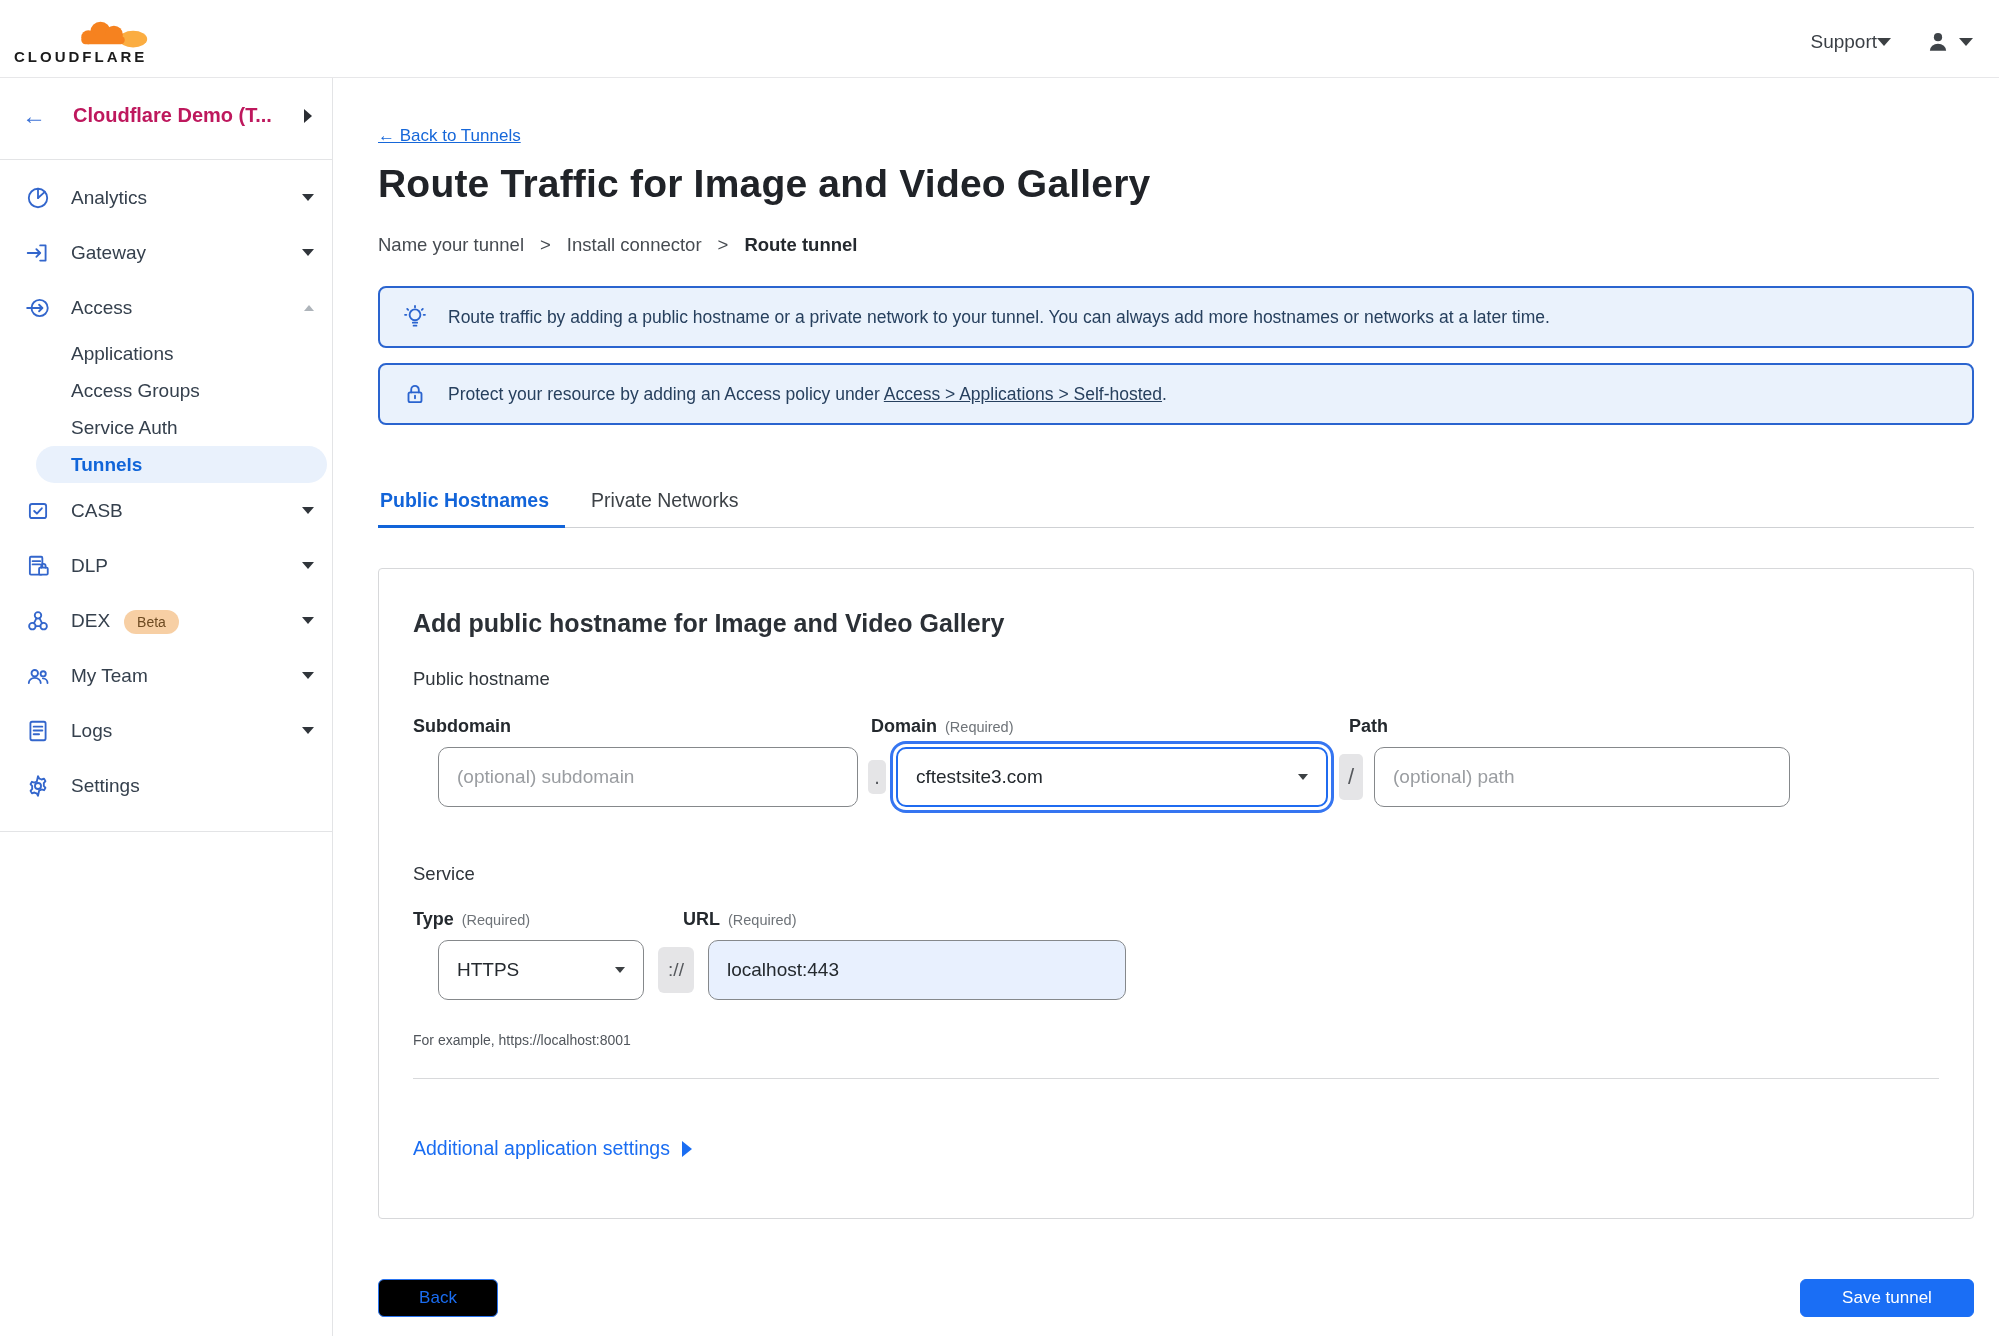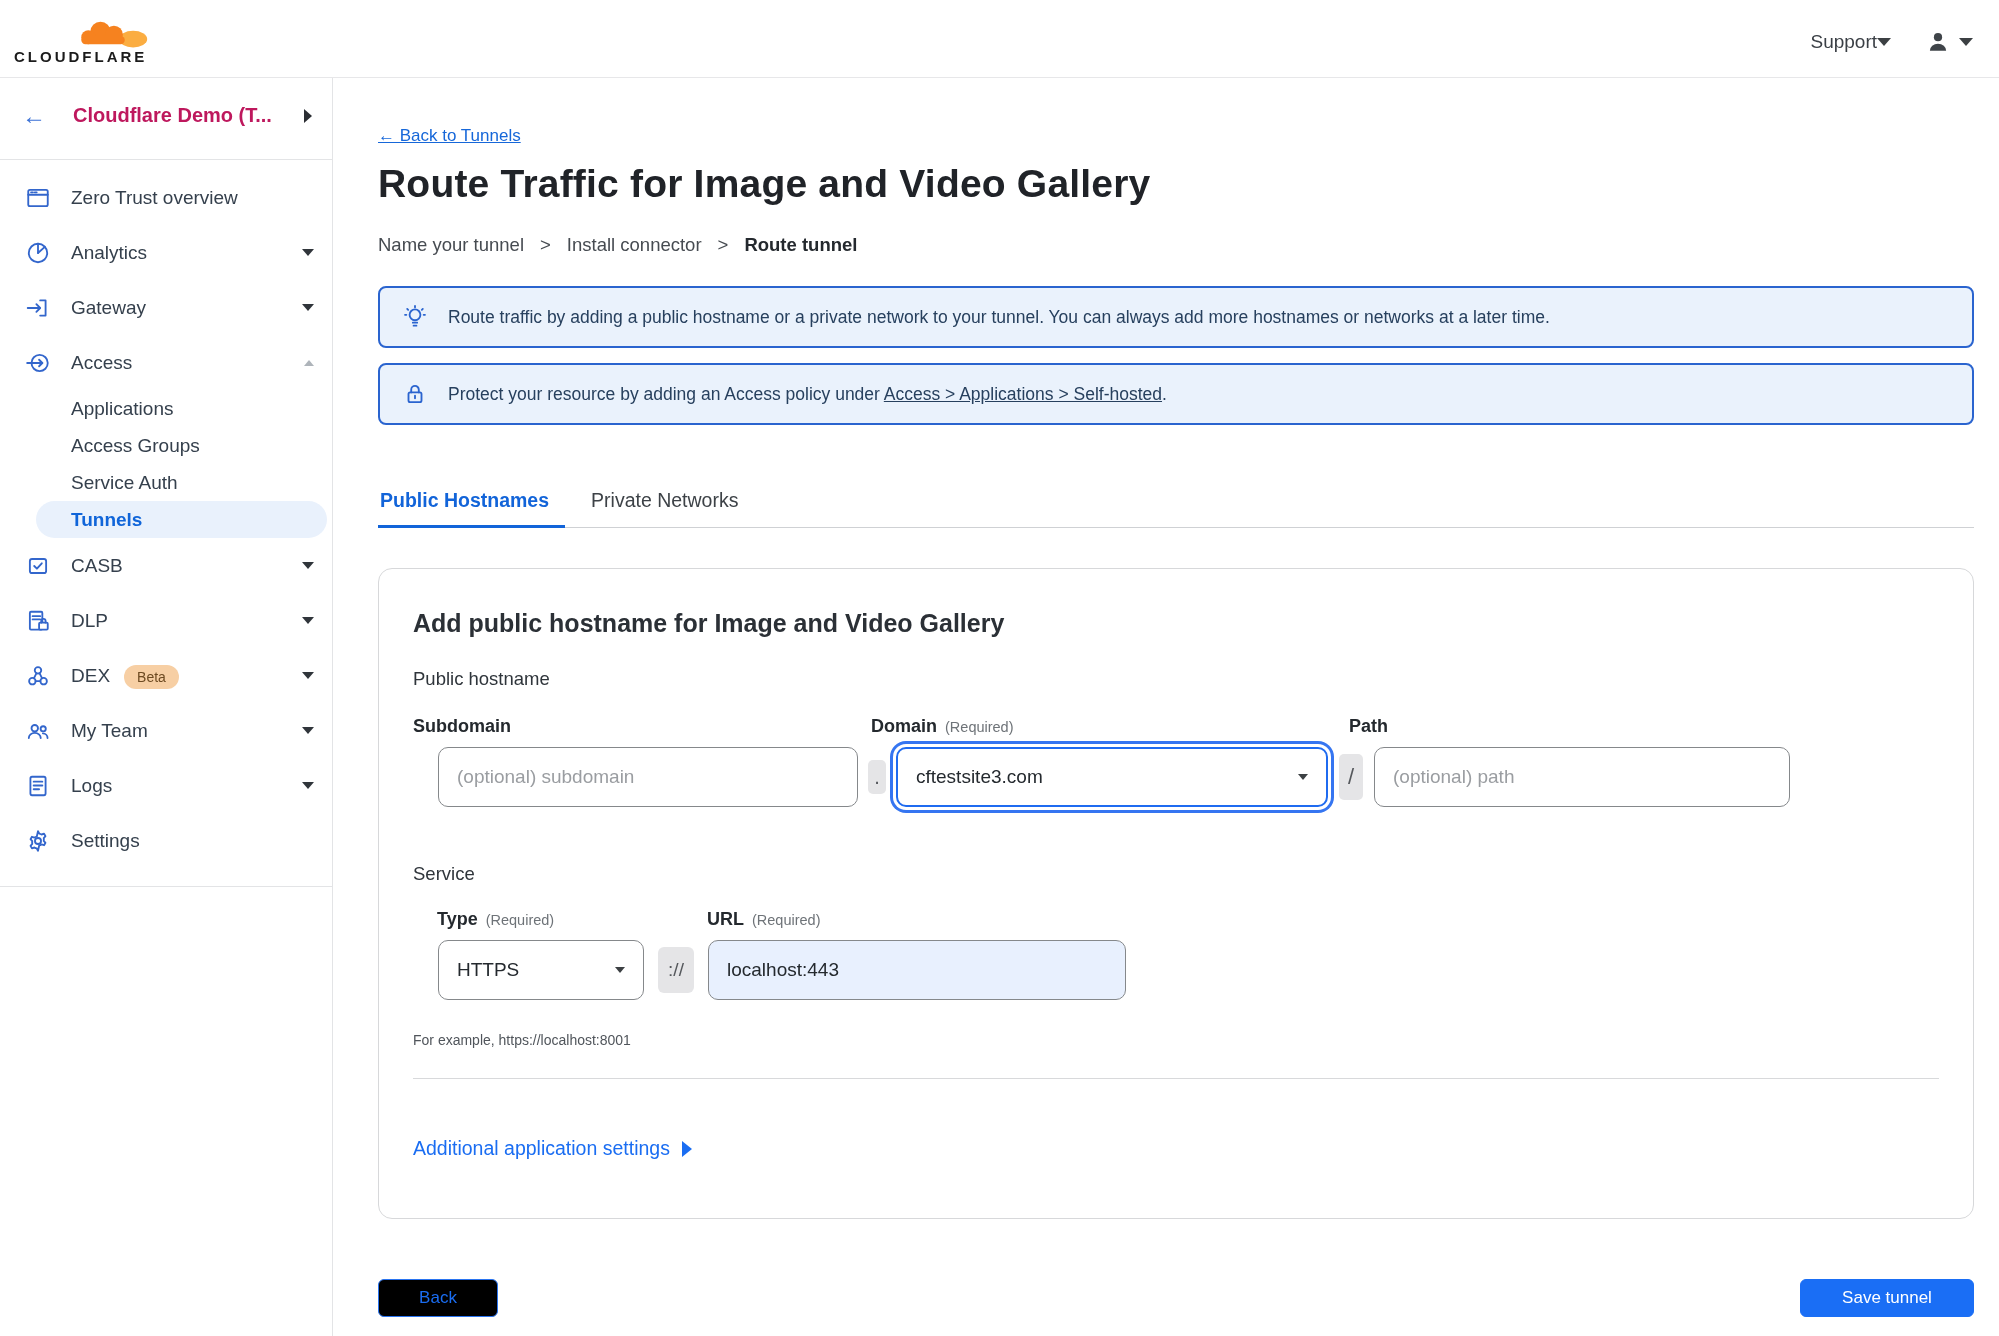--- a/index.html
+++ b/index.html
@@ -62,21 +62,21 @@
     min-height:62px; display:flex; align-items:center; gap:20px; padding:10px 22px;
     font-size:17.5px; color:#27405e;
   }
   .banner + .banner { margin-top:15px; }
   .banner a { color:#27405e; text-decoration:underline; cursor:pointer; }
   .banner-icon { flex:none; width:26px; height:26px; }
   .tabs { margin-top:64px; border-bottom:1px solid #cfd1d4; display:flex; }
   .tab { padding:0 16px 13px 2px; margin-right:24px; font-size:19.5px; color:#3d4247; cursor:pointer; }
   .tab.active { color:#1264d9; font-weight:bold; border-bottom:3px solid #1264d9; margin-bottom:-1px; }
   
-  .card { margin-top:40px; border:1px solid #d7d8da; border-radius:14px; background:#fff; padding:40px 34px 58px 34px; }
+  .card { margin-top:40px; border:1px solid #d7d8da; border-radius:4px; background:#fff; padding:40px 34px 58px 34px; }
   .card h2 { margin:0; font-size:25px; font-weight:bold; color:#2b3036; }
   .section-label { margin-top:30px; font-size:18.5px; color:#2f353b; }
   .labels-row { display:flex; margin-top:26px; align-items:baseline; }
   .field-label { font-size:18px; font-weight:bold; color:#24292e; }
   .req { font-size:14.5px; font-weight:normal; color:#6e7378; margin-left:8px; }
   .controls-row { display:flex; margin-top:10px; align-items:center;padding-left:25px; }
   .inp {
     height:60px; border:1px solid #85888b; border-radius:10px; background:#fff;
     font-size:19px; color:#24292e; padding:0 18px; width:100%;
     font-family:"Liberation Sans","DejaVu Sans",sans-serif;
@@ -138,29 +138,20 @@
 </div>
 
 <div class="sidebar">
   <div class="side-header">
     <span class="side-back">←</span>
     <span class="side-account">Cloudflare Demo (T...</span>
     <span class="caret-right"></span>
   </div>
   <div class="nav">
 
-    <div class="nav-item">
-      <svg class="nav-icon" viewBox="0 0 24 24" fill="none" stroke="#3366cc" stroke-width="1.7" stroke-linecap="round">
-        <rect x="3" y="4.5" width="18" height="15" rx="1.5"></rect>
-          <line x1="3" y1="9" x2="21" y2="9"></line>
-          <line x1="5.6" y1="6.8" x2="7.4" y2="6.8"></line>
-          <line x1="9" y1="6.8" x2="10.8" y2="6.8"></line>
-      </svg>
-      <span class="nav-label">Zero Trust overview</span>
-    </div>
 
     <div class="nav-item">
       <svg class="nav-icon" viewBox="0 0 24 24" fill="none" stroke="#3366cc" stroke-width="1.7" stroke-linecap="round">
         <circle cx="12" cy="12" r="8.5"></circle>
           <line x1="12" y1="3.5" x2="12" y2="12"></line>
           <line x1="12" y1="12" x2="18.3" y2="6.4"></line>
       </svg>
       <span class="nav-label">Analytics</span>
       <span class="chev"></span>
     </div>
@@ -326,21 +317,21 @@
         <span>cftestsite3.com</span>
         <span class="caret-down sm"></span>
       </div>
       <div class="sep-box sep-slash">/</div>
       <input class="inp" style="width: 416px;" placeholder="(optional) path">
     </div>
 
     <div class="section-label" style="margin-top:56px;">Service</div>
 
     <div class="labels-row" style="margin-top:24px;">
-      <div style="width:206px;margin-left:24px;" class="field-label"><span>Type</span><span class="req">(Required)</span></div>
+      <div style="width:206px;" class="field-label"><span>Type</span><span class="req">(Required)</span></div>
       <div style="width:64px;"></div>
       <div style="width:418px;" class="field-label"><span>URL</span><span class="req">(Required)</span></div>
     </div>
 
     <div class="controls-row">
       <div class="select" style="width:206px;">
         <span>HTTPS</span>
         <span class="caret-down sm"></span>
       </div>
       <div class="sep-box sep-scheme">://</div>

